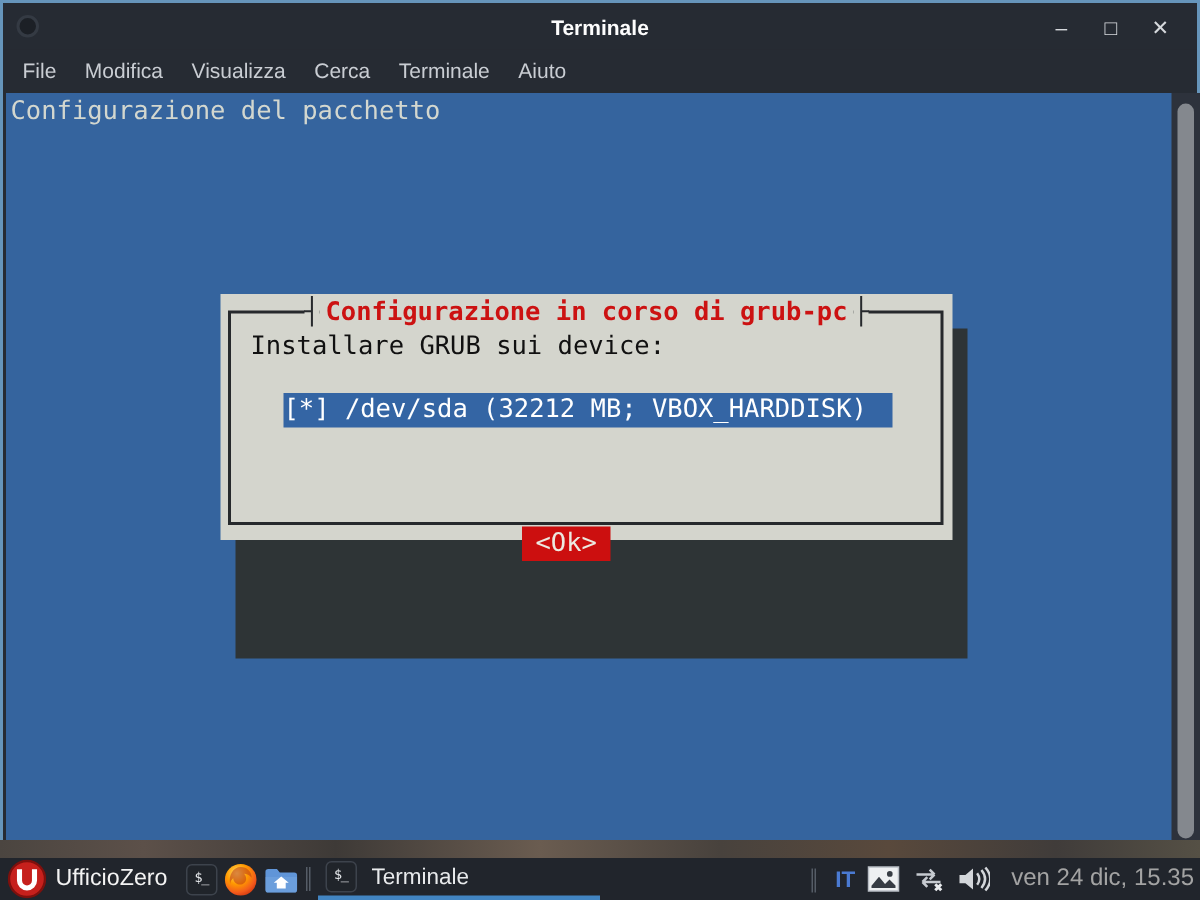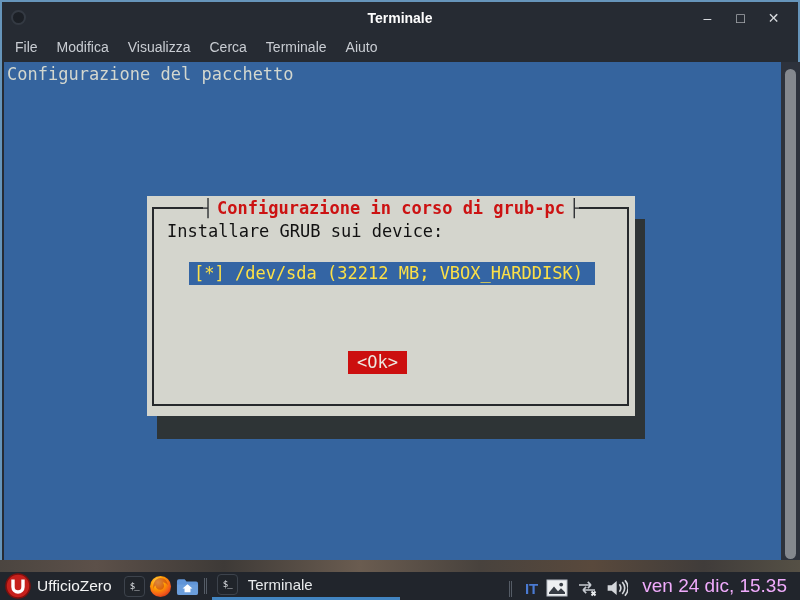--- a/index.html
+++ b/index.html
@@ -30,48 +30,48 @@
   
   .terminal { position:absolute; left:2px; top:60px; width:796px; height:500px; background:#35649e; overflow:hidden;
     font-family:"DejaVu Sans Mono","Liberation Mono",monospace; font-size:17px; color:#d3d7cf; }
   .term-line { padding:2px 0 0 3px; white-space:pre; }
 
   .scrollbar { position:absolute; right:0; top:0; width:19px; height:100%; background:#2d323c; }
   .scroll-thumb { position:absolute; left:4px; top:7px; width:11px; height:490px; background:#84888e; border-radius:6px; }
 
   
   .dialog-shadow { position:absolute; left:153px; top:157px; width:488px; height:220px; background:#2e3436; }
-  .dialog { position:absolute; left:143px; top:134px; width:488px; height:220px; background:#d4d5cd; color:#141414; }
+  .dialog { position:absolute; left:143px; top:134px; width:488px; height:164px; background:#d4d5cd; color:#141414; }
   .dlg-frame { position:absolute; left:5px; right:6px; top:11px; bottom:10px; border:2px solid #26292c; }
   .dlg-titlerow { position:absolute; left:0; right:0; top:1px; height:22px; text-align:center; line-height:22px; white-space:pre; }
   .dlg-titlerow .tick { color:#26292c; background:#d4d5cd; }
   .dlg-titlerow .red { color:#cc1212; font-weight:bold; background:#d4d5cd; padding:0 4px; }
   .dlg-prompt { position:absolute; left:20px; top:25px; white-space:pre; color:#111; }
   .dlg-options { position:absolute; left:42px; top:66px; width:406px; }
-  .dlg-option { height:23px; line-height:23px; background:#3465a4; color:#fde047; padding-left:5px; white-space:pre; }
+  .dlg-option { height:23px; line-height:23px; background:#3465a4; color:#ffffff; padding-left:0; white-space:pre; }
   .dlg-ok { position:absolute; left:201px; top:155px; height:23px; line-height:23px; padding:0 9px;
     background:#cc0f0f; color:#ece9e1; white-space:pre; cursor:default; }
 
   
   .taskbar { position:absolute; left:0; top:572px; width:800px; height:28px; background:#21252c;
     display:flex; align-items:center; padding:0 4px; color:#e8eaec; }
   .tb-logo { width:26px; height:26px; margin-left:1px; flex:none; cursor:default; }
   .tb-launcher-label { font-size:15.5px; color:#f3f3f3; margin-left:6px; margin-right:12px; }
   .mini-icon { width:21px; height:21px; background:#20242a; border:1px solid #3d434c; border-radius:4px;
     color:#e4e7ea; font-family:"DejaVu Sans Mono",monospace; font-size:9px; line-height:18px; text-align:center;
     letter-spacing:-1px; flex:none; cursor:default; }
   .tb-ff, .tb-folder { width:23px; height:23px; margin-left:4px; flex:none; cursor:default; }
   .tb-sep { width:3px; height:16px; border-left:1px solid #555c66; border-right:1px solid #555c66; margin:0 5px; flex:none; }
   .task-button { display:flex; align-items:center; gap:10px; width:188px; height:28px; padding-left:5px;
     border-bottom:3px solid #4285c2; cursor:default; }
   .task-label { font-size:15px; color:#e8eaec; }
   .tb-right { margin-left:auto; display:flex; align-items:flex-end; gap:8px; }
   .kbd-layout { color:#4a7ad2; font-weight:bold; font-size:15px; cursor:default; }
   .tray-icon { width:22px; height:18px; flex:none; cursor:default; }
-  .clock { font-size:19px; color:#f0abfc; margin-left:6px; margin-right:9px; white-space:pre; cursor:default; }
+  .clock { font-size:16px; color:#a3a3a3; margin-left:6px; margin-right:0; white-space:pre; cursor:default; }
 </style>
 </head>
 <body>
 
 <div class="screen">
 
   <div class="window">
 
     <div class="titlebar">
       <span class="win-appicon"></span>

